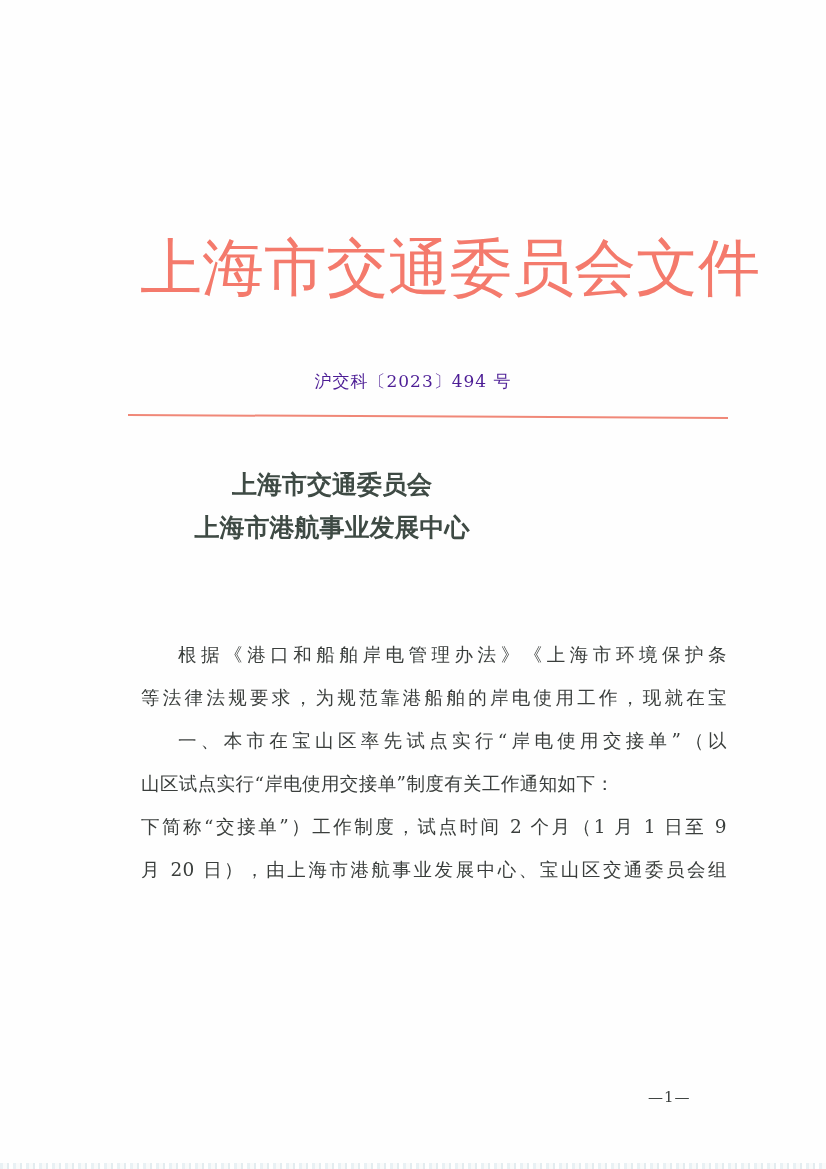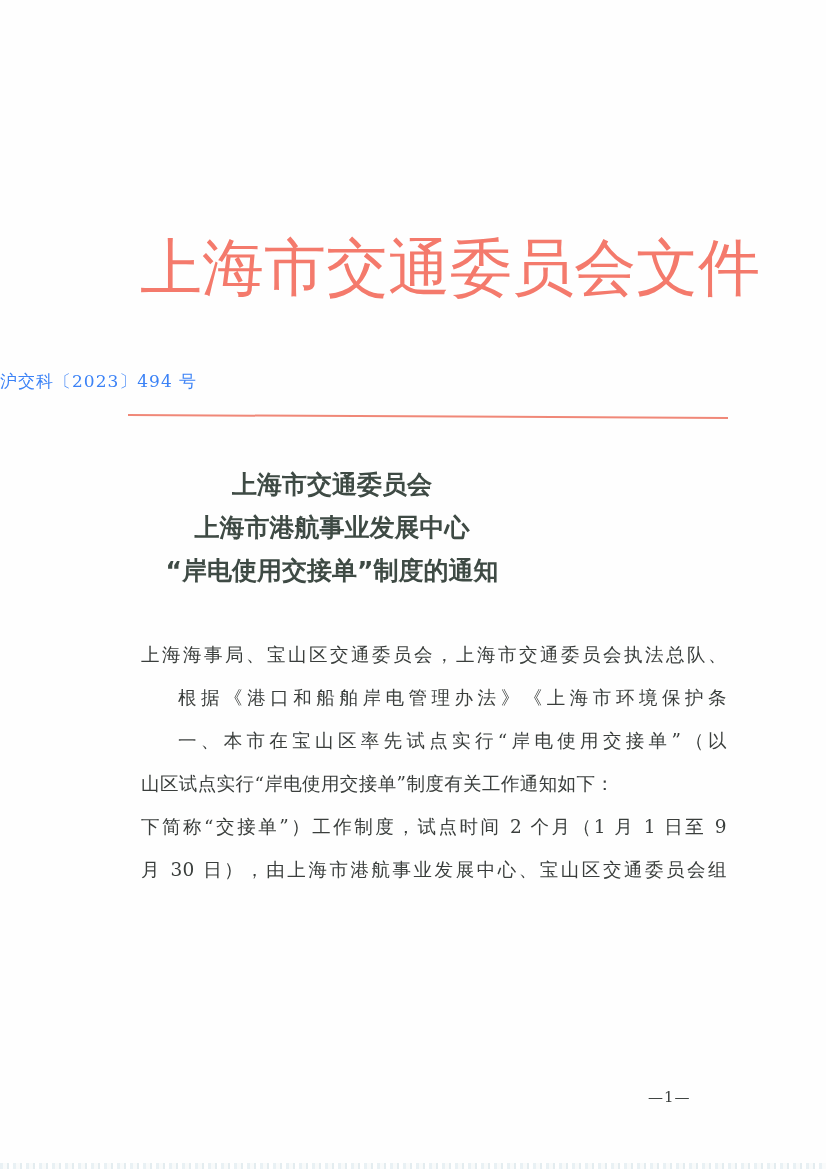--- a/index.html
+++ b/index.html
@@ -34,22 +34,23 @@
       font-size: 62px;
       color: #f47a6c;
       letter-spacing: 0;
     }
     .masthead span { display: inline-block; }
     .doc-number {
       position: absolute;
       left: 0;
       width: 826px;
       top: 370px;
+      text-align: center;
       font-size: 17px;
-      color: #3b82f6;
+      color: #4c1d95;
       letter-spacing: 1px;
     }
     .red-rule {
       position: absolute;
       left: 128px;
       top: 414px;
       width: 600px;
       height: 2px;
       background: #f08878;
       transform: rotate(0.28deg);
@@ -122,28 +123,27 @@
     <span>件</span>
   </div>
 
   <div class="doc-number">沪交科〔2023〕494 号</div>
 
   <div class="red-rule"></div>
 
   <div class="title-block">
     <span class="title-line">上海市交通委员会</span>
     <span class="title-line">上海市港航事业发展中心</span>
-    <span class="title-line">“岸电使用交接单”制度的通知</span>
   </div>
 
   <div class="body-text">
-    <span class="para-line">上海海事局、宝山区交通委员会，上海市交通委员会执法总队、</span>
     <span class="para-line indent">根据《港口和船舶岸电管理办法》《上海市环境保护条</span>
+    <span class="para-line">等法律法规要求，为规范靠港船舶的岸电使用工作，现就在宝</span>
     <span class="para-line indent">一、本市在宝山区率先试点实行“岸电使用交接单”（以</span>
     <span class="para-line last">山区试点实行“岸电使用交接单”制度有关工作通知如下：</span>
     <span class="para-line">下简称“交接单”）工作制度，试点时间 2 个月（1 月 1 日至 9</span>
-    <span class="para-line">月 30 日），由上海市港航事业发展中心、宝山区交通委员会组</span>
+    <span class="para-line">月 20 日），由上海市港航事业发展中心、宝山区交通委员会组</span>
   </div>
 
   <div class="page-number">—1—</div>
 
   <div class="scan-edge"></div>
 </div>
 
 </body></html>

